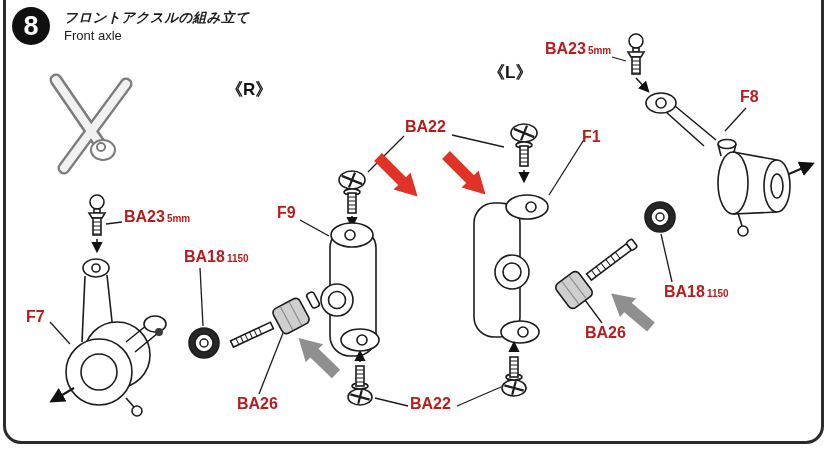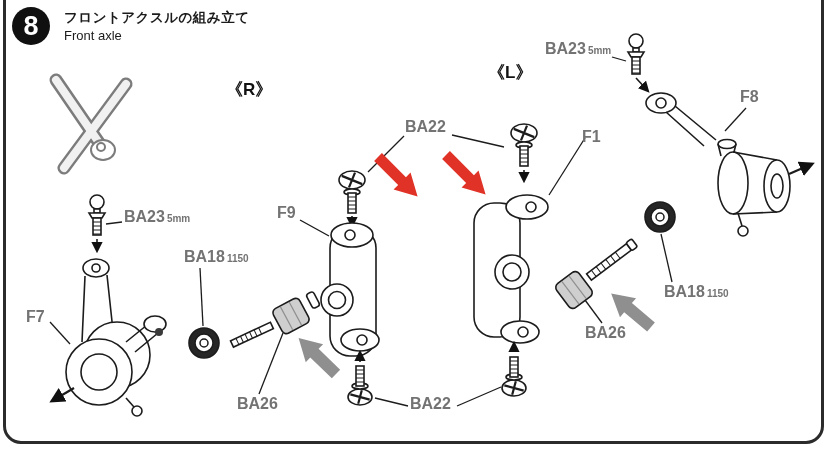--- a/index.html
+++ b/index.html
@@ -5,24 +5,24 @@
   * { margin:0; padding:0; box-sizing:border-box; }
   html,body { width:827px; height:450px; background:#fff; overflow:hidden;
     font-family:"Liberation Sans", sans-serif; }
   .sheet { position:absolute; inset:0; width:827px; height:450px; background:#fff; overflow:hidden; }
   .frame { position:absolute; left:3px; right:3px; top:-18px; bottom:6px;
     border:3px solid #2b2b2b; border-radius:18px; pointer-events:none; }
   .step-badge { position:absolute; left:12px; top:7px; width:38px; height:38px;
     border-radius:50%; background:#101010; color:#fff; display:flex;
     align-items:center; justify-content:center; font-size:27px; font-weight:bold; }
   .titles { position:absolute; left:64px; top:9px; color:#1b1b1b; }
-  .title-ja { font-size:13.5px; font-weight:600; margin-bottom:2px; letter-spacing:0.5px; }
+  .title-ja { font-size:13.5px; font-weight:600; margin-bottom:2px; letter-spacing:0.5px;font-style:italic; }
   .title-sub { font-size:13px; line-height:13px; }
   .side-label { position:absolute; font-size:17px; font-weight:bold; color:#111; }
-  .part-label { position:absolute; font-size:16px; font-weight:bold; color:#737373; white-space:nowrap; }
+  .part-label { position:absolute; font-size:16px; font-weight:bold; color:#b91c1c; white-space:nowrap; }
   .pl-sub { font-size:10px; margin-left:2px; font-weight:bold; }
   svg.diagram { position:absolute; inset:0; }
   .red-arrow  { fill:var(--red-arrow,#e03226); }
   .gray-arrow { fill:var(--gray-arrow,#8f8f8f); }
 </style>
 </head>
 <body>
 
 <div class="sheet">
   <div class="frame"></div>

